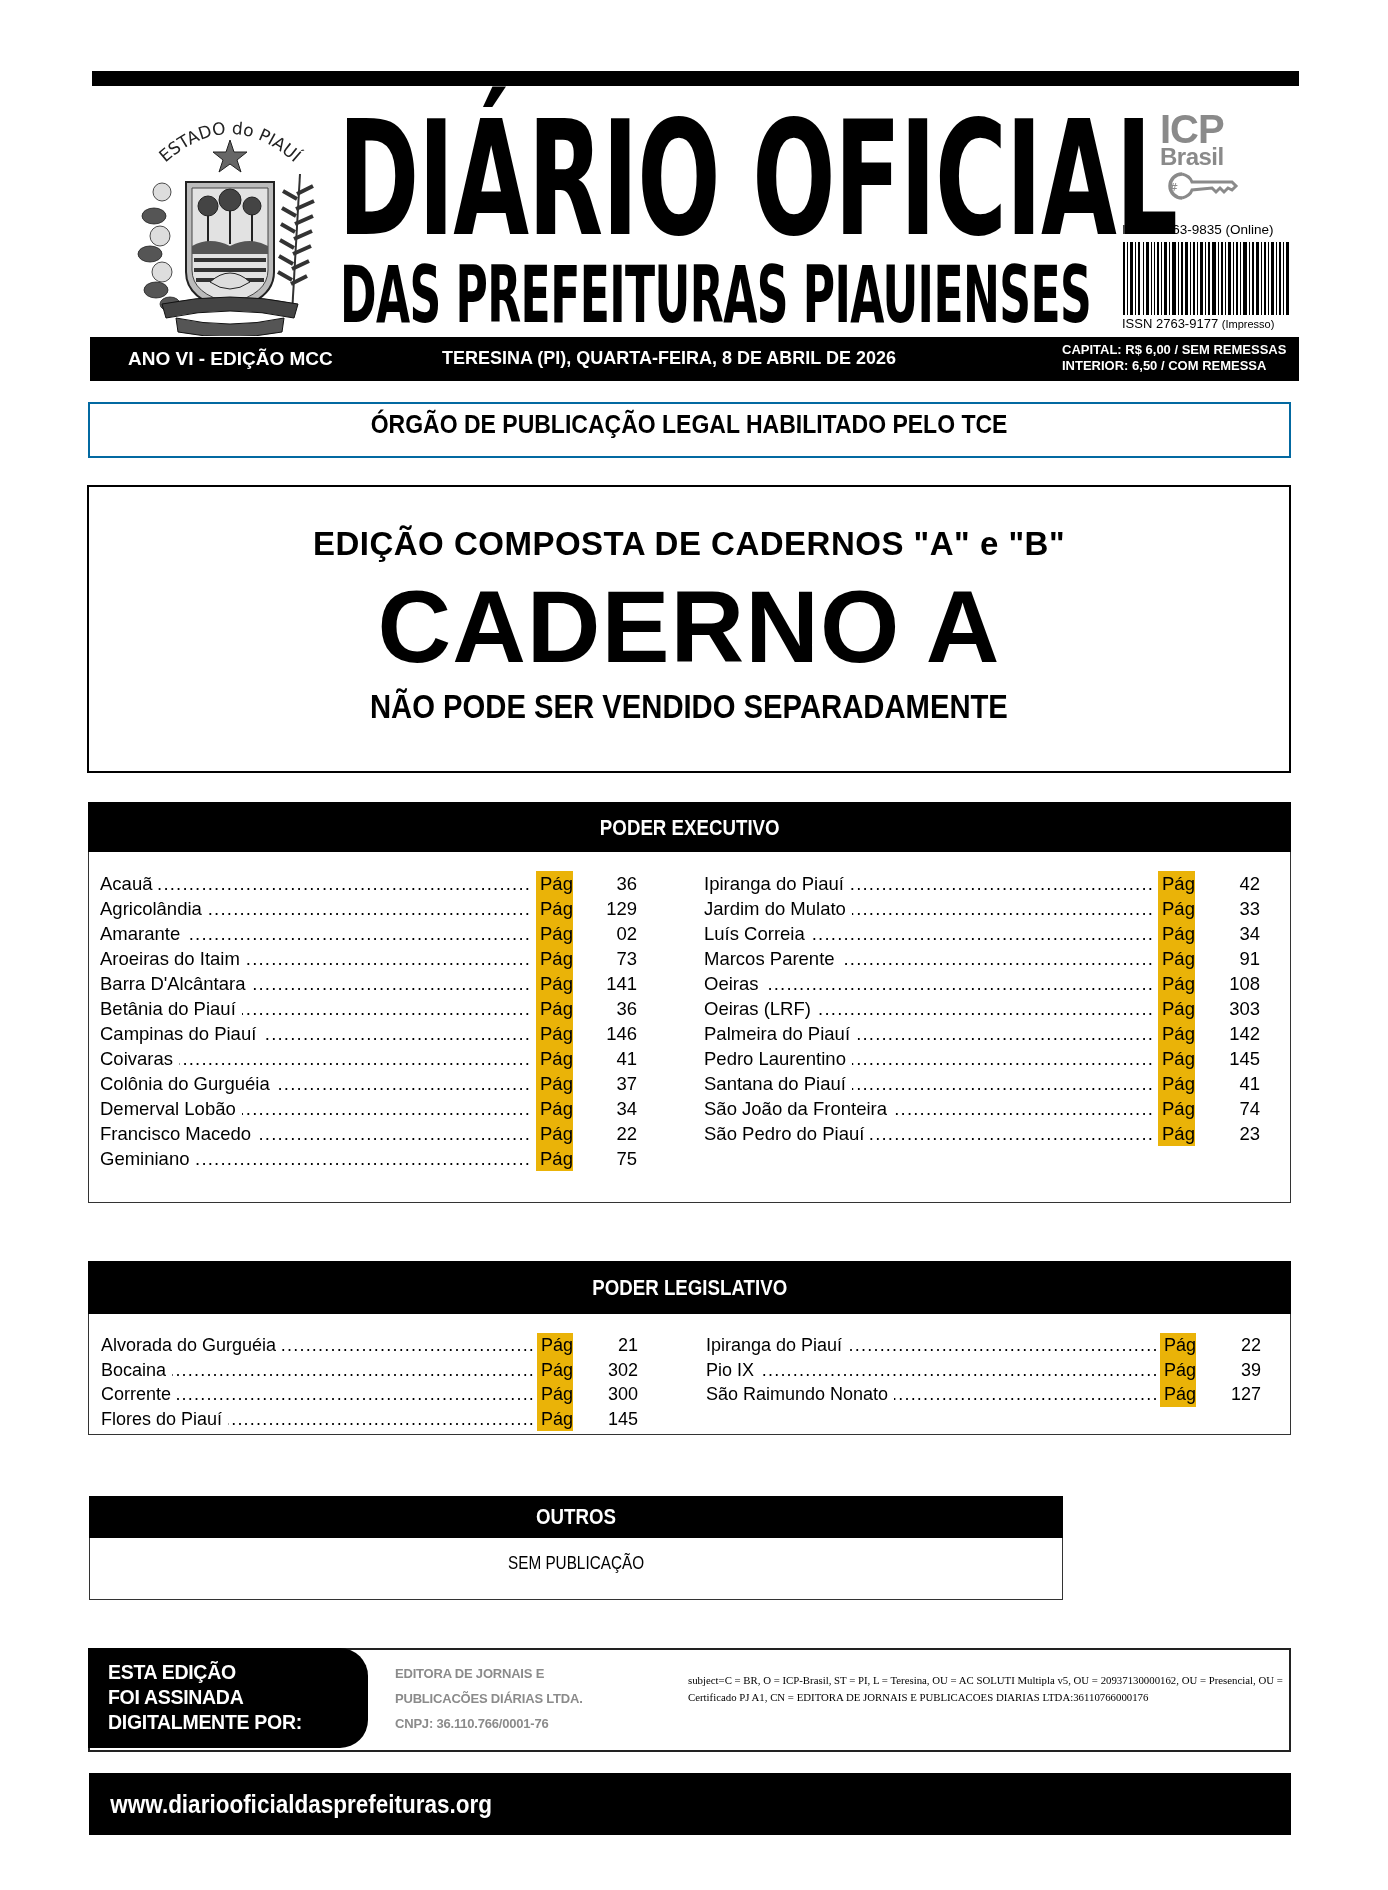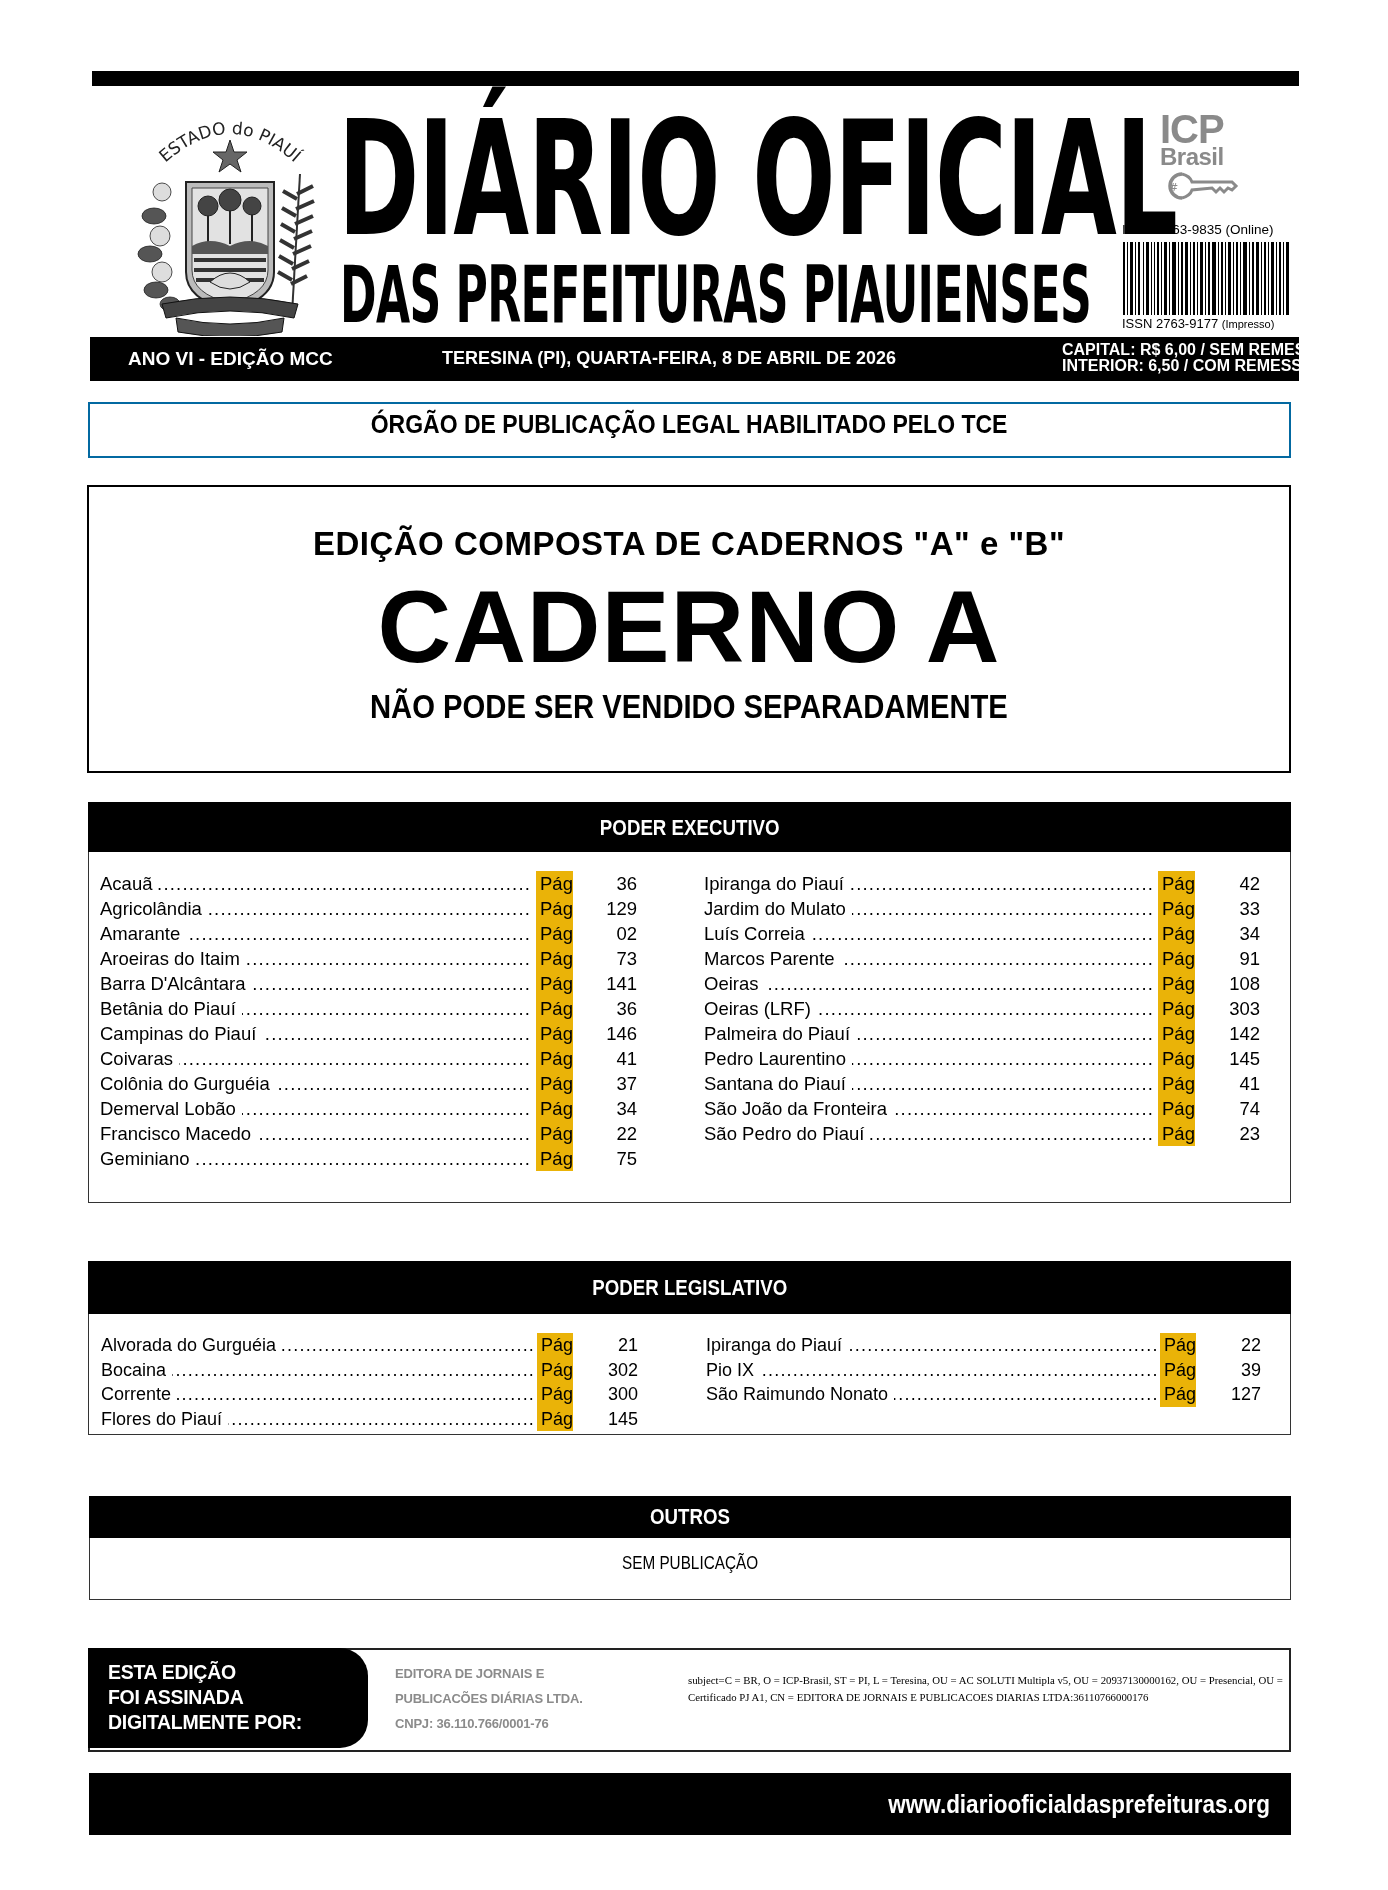--- a/index.html
+++ b/index.html
@@ -33,21 +33,21 @@
   .icp-logo .brasil { font-family: Liberation Sans, sans-serif; font-weight: bold; font-size: 24px; line-height: 22px; letter-spacing: -0.5px; }
 
   .issn-online { left: 1122px; top: 222px; font-size: 13.5px; color: #000; white-space: nowrap; }
   .barcode { left: 1123px; top: 242px; width: 168px; height: 73px; }
   .issn-print { left: 1122px; top: 316px; font-size: 13px; color: #000; white-space: nowrap; }
   .issn-print .small { font-size: 11px; }
 
   .info-band { left: 90px; top: 337px; width: 1209px; height: 44px; background: #000; color: #fff; }
   .info-band .ano { position: absolute; left: 38px; top: 11px; font-weight: bold; font-size: 19px; white-space: nowrap; }
   .info-band .date { position: absolute; left: 352px; top: 11px; font-weight: bold; font-size: 18px; white-space: nowrap; }
-  .info-band .price { position: absolute; left: 972px; top: 5px; font-weight: bold; font-size: 16px; line-height: 16px; white-space: nowrap; }
+  .info-band .price { position: absolute; left: 972px; top: 5px; font-weight: bold; font-size: 13px; line-height: 16px; white-space: nowrap; }
 
   .orgao-box { left: 88px; top: 402px; width: 1203px; height: 56px; border: 2px solid #0369a1; text-align: center; }
   .orgao-box span { display: inline-block; font-weight: bold; font-size: 25px; line-height: 41px; transform: scaleX(0.92); }
 
   
   .caderno-box { left: 87px; top: 485px; width: 1204px; height: 288px; border: 2px solid #000; text-align: center; }
   .caderno-box .line1 { position: absolute; left: 0; right: 0; top: 38px; font-weight: bold; font-size: 33px; letter-spacing: 0.5px; }
   .caderno-box .line2 { position: absolute; left: 0; right: 0; top: 80px; font-weight: bold; font-size: 102px; line-height: 120px; letter-spacing: 1px; }
   .caderno-box .line3 { position: absolute; left: 0; right: 0; top: 200px; font-weight: bold; font-size: 34px; }
   .caderno-box .line3 span { display: inline-block; transform: scaleX(0.86); }
@@ -56,21 +56,21 @@
   .section { border: 1.5px solid #333; }
   .section-header { position: absolute; left: -1px; right: -1px; top: -1px; background: #000; color: #fff; text-align: center; font-weight: bold; }
   .section-header span { display: inline-block; transform: scaleX(0.85); }
 
   .sec-exec { left: 88px; top: 802px; width: 1203px; height: 401px; }
   .sec-exec .section-header { height: 50px; font-size: 22px; line-height: 52px; }
 
   .sec-leg { left: 88px; top: 1261px; width: 1203px; height: 174px; }
   .sec-leg .section-header { height: 53px; font-size: 22px; line-height: 54px; }
 
-  .sec-outros { left: 89px; top: 1496px; width: 1202px; height: 104px; }
+  .sec-outros { left: 89px; top: 1496px; width: 974px; height: 104px; }
   .sec-outros .section-header { height: 42px; font-size: 22px; line-height: 42px; }
   .sec-outros .body { position: absolute; left: 0; right: 0; top: 56px; text-align: center; font-size: 18px; }
   .sec-outros .body span { display: inline-block; transform: scaleX(0.85); }
 
   .toc-col { position: absolute; }
   .toc-row { position: relative; height: 25px; font-size: 18.5px; line-height: 25px; white-space: nowrap; }
   .toc-row .name { position: absolute; left: 0; top: 0; background: #fff; padding-right: 6px; z-index: 2; }
   .toc-row .dots { position: absolute; left: 0; top: 0; overflow: hidden; z-index: 1; color: #000; letter-spacing: 1.2px; }
   .toc-row .pag { position: absolute; top: 0; z-index: 2; background: #eab308; padding-left: 4px; }
   .toc-row .num { position: absolute; top: 0; text-align: right; z-index: 2; }
@@ -98,21 +98,21 @@
   .leg-right .pag { left: 454px; }
   .leg-right .num { left: 500px; width: 55px; }
 
   
   .sig-box { left: 88px; top: 1648px; width: 1203px; height: 104px; border: 2px solid #222; }
   .sig-black { position: absolute; left: -2px; top: -2px; width: 280px; height: 100px; background: #000; border-top-right-radius: 28px; border-bottom-right-radius: 28px; }
   .sig-black .txt { position: absolute; left: 20px; top: 12px; color: #fff; font-weight: bold; font-size: 19.5px; line-height: 25px; letter-spacing: -0.3px; }
   .sig-company { position: absolute; left: 305px; top: 11px; color: #8b8b8b; font-weight: bold; font-size: 13px; line-height: 25px; letter-spacing: -0.2px; }
   .sig-cert { position: absolute; left: 598px; top: 22px; width: 600px; font-family: "Liberation Serif", serif; font-size: 10.8px; line-height: 16.5px; color: #000; }
 
-  .web-bar { left: 89px; top: 1773px; width: 1202px; height: 62px; background: #000; text-align: right; }
+  .web-bar { left: 89px; top: 1773px; width: 1202px; height: 62px; background: #000; text-align: left; }
   .web-bar span { display: inline-block; color: #fff; font-weight: bold; font-size: 25px; line-height: 62px; transform: scaleX(0.9); }
 </style>
 </head>
 <body>
 
 <div class="abs top-rule"></div>
 
 <div class="abs coat">
   <svg width="196" height="232" viewBox="0 0 196 232">
     <defs>

